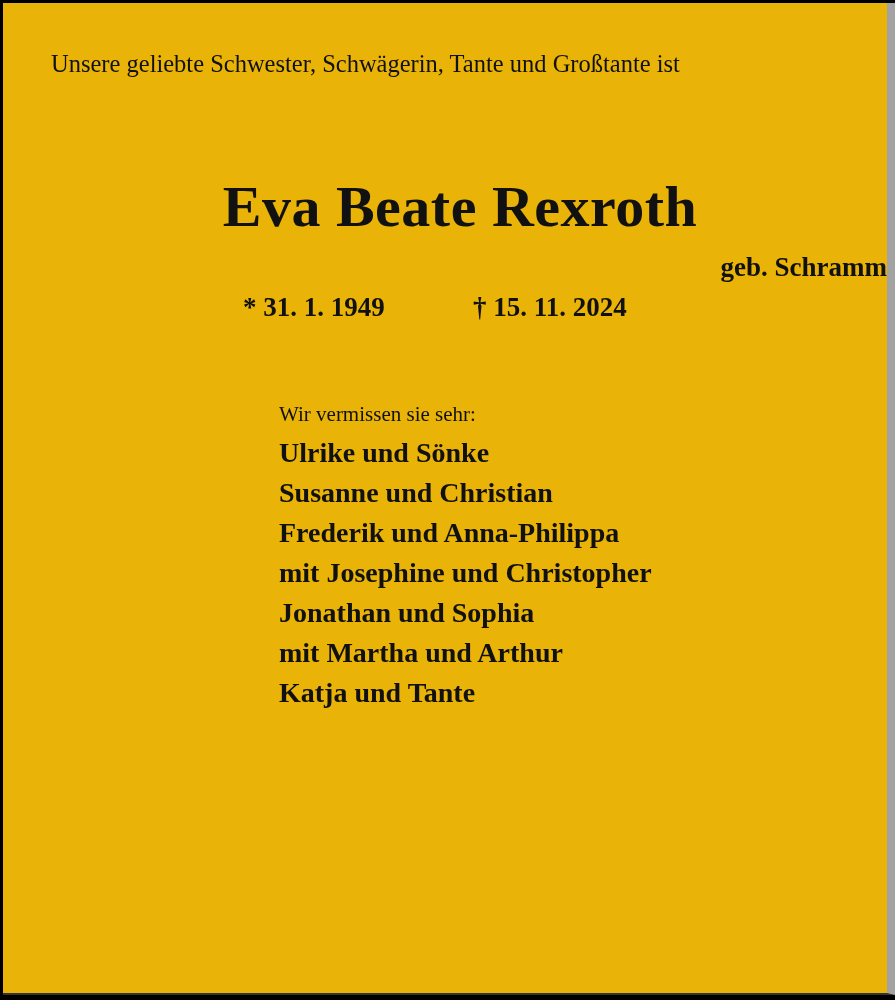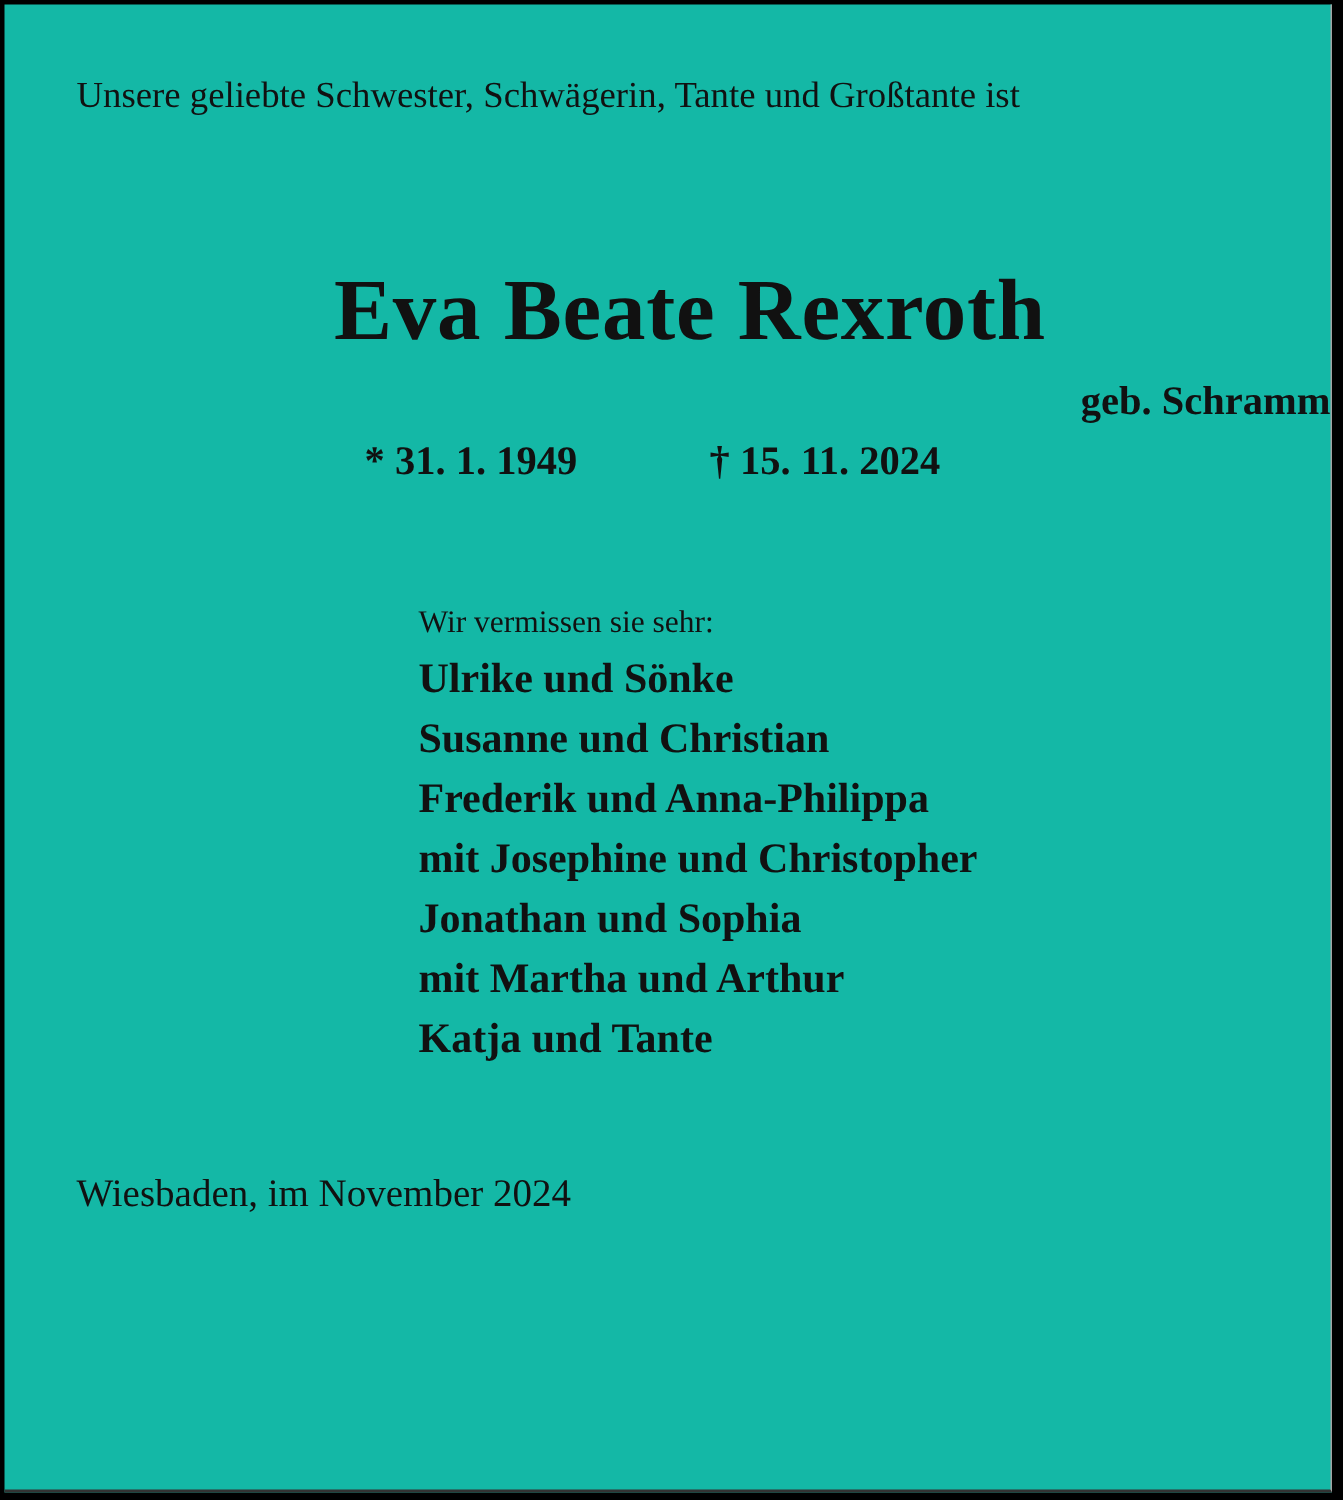--- a/index.html
+++ b/index.html
@@ -1,17 +1,17 @@
 <!DOCTYPE html>
 <html><head>
 <meta charset="utf-8">
 <style>
   html,body{margin:0;padding:0;background:#000;}
   body{width:895px;height:1000px;overflow:hidden;}
-  .frame{position:absolute;left:3px;top:3px;width:884px;height:990px;background:#14b8a6;border-right:1px solid #a3a3a3;border-bottom:2px solid #333;box-sizing:content-box;}
+  .frame{position:absolute;left:3px;top:3px;width:884px;height:990px;background:#eab308;border-right:8px solid #a3a3a3;border-bottom:2px solid #333;box-sizing:content-box;}
   .serif{font-family:"Liberation Serif","DejaVu Serif",serif;color:#111;}
   .intro{position:absolute;left:48px;top:44px;width:800px;font-size:24.5px;line-height:34px;}
   .name{position:absolute;left:0;width:884px;top:168px;text-align:center;font-size:58px;font-weight:bold;line-height:72px;letter-spacing:0.5px;padding-left:15px;}
   .maiden{position:absolute;left:0;width:884px;top:246px;text-align:right;font-size:27px;font-weight:bold;line-height:36px;}
   .dates{position:absolute;left:0;width:884px;top:284px;text-align:center;font-size:27px;font-weight:bold;line-height:40px;}
   .dates .birth{position:absolute;left:240px;}
   .dates .death{position:absolute;left:470px;}
   .miss-label{position:absolute;left:276px;top:393px;font-size:21px;line-height:36px;}
   .family{position:absolute;left:276px;top:430px;font-size:28px;font-weight:bold;line-height:40px;}
   .family div{white-space:nowrap;}
@@ -38,15 +38,14 @@
   <div class="family serif">
     <div>Ulrike und Sönke</div>
     <div>Susanne und Christian</div>
     <div>Frederik und Anna-Philippa</div>
     <div>mit Josephine und Christopher</div>
     <div>Jonathan und Sophia</div>
     <div>mit Martha und Arthur</div>
     <div>Katja und Tante</div>
   </div>
 
-  <div class="place serif">Wiesbaden, im November 2024</div>
 
 </div>
 
 </body></html>

